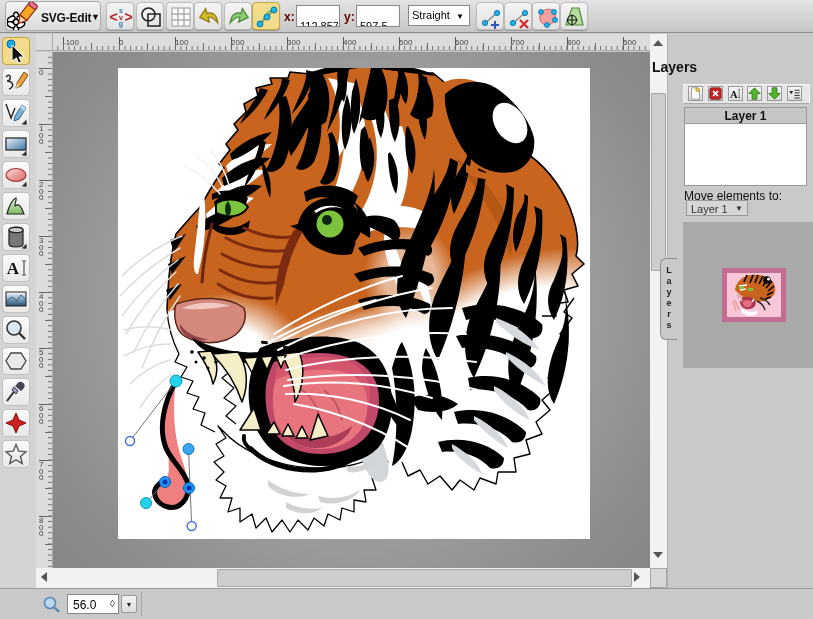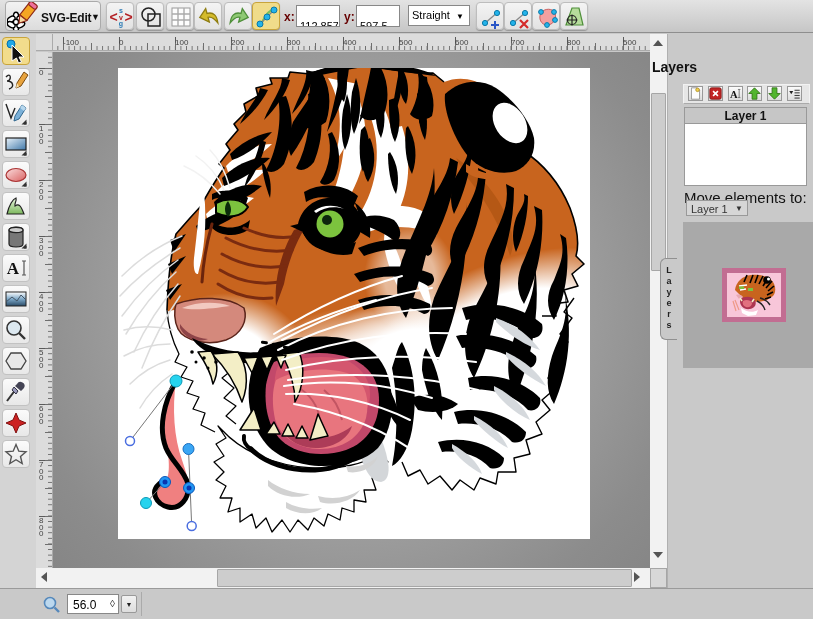--- a/index.html
+++ b/index.html
@@ -44,21 +44,21 @@
 #hscroll { position:absolute; left:36px; top:568px; width:614px; height:20px; background:#f2f2f2; }
 #hthumb { position:absolute; left:181px; top:1px; width:415px; height:18px; background:#cdcdcd; border:1px solid #a6a6a6; border-radius:1px; }
 #corner2 { position:absolute; left:650px; top:568px; width:17px; height:20px; background:#d8d8d8; border:1px solid #a6a6a6; }
 #rightpanel { position:absolute; left:667px; top:34px; width:146px; height:554px; background:#c9c9c9; border-left:1px solid #b0b0b0; }
 #laytab { position:absolute; left:660px; top:258px; width:17px; height:82px; background:#c9c9c9; border:1px solid #909090; border-right:none; border-radius:6px 0 0 6px; font-size:9px; font-weight:bold; color:#222; text-align:center; line-height:11px; padding-top:6px; }
 #laytitle { position:absolute; left:652px; top:59px; font-size:14px; font-weight:bold; color:#111; }
 #laybtns { position:absolute; left:683px; top:84px; width:127px; height:20px; background:#e6e6e6; border:1px solid #f2f2f2; border-bottom-color:#aaa; }
 .lbtn { position:absolute; top:1px; width:15px; height:15px; border:1px solid #999; background:linear-gradient(#fbfbfb,#dcdcdc); }
 #laytable { position:absolute; left:684px; top:107px; width:123px; height:79px; background:#fff; border:1px solid #999; }
 #layhead { height:16px; background:#c6c6c6; border-bottom:1px solid #999; font-size:12px; font-weight:bold; text-align:center; line-height:16px; color:#111; }
-#movelab { position:absolute; left:684px; top:189px; font-size:15px; color:#111; }
+#movelab { position:absolute; left:684px; top:189px; font-size:12px; color:#111; }
 #moveselect { position:absolute; left:686px; top:200px; width:62px; height:16px; background:#d6d6d6; border:1px solid #999; font-size:11px; color:#333; padding:2px 0 0 4px; }
 #moveselect .ar { position:absolute; right:4px; top:3px; font-size:8px; }
 #darkblock { position:absolute; left:683px; top:222px; width:130px; height:146px; background:#a9a9a9; }
 #thumb { position:absolute; left:39px; top:46px; width:64px; height:54px; background:#c26d92; }
 #thumbin { position:absolute; left:5px; top:5px; width:54px; height:44px; background:#f9c7da; }
 #bottombar { position:absolute; left:0; top:588px; width:813px; height:31px; background:#c9c9c9; border-top:1px solid #9a9a9a; }
 #zoombox { position:absolute; left:67px; top:594px; width:52px; height:20px; background:#fff; border:1px solid #888; font-size:12px; padding:3px 0 0 5px; }
 #zoombox .sp { position:absolute; right:3px; top:3px; font-size:10px; color:#333; }
 #zoomdd { position:absolute; left:121px; top:595px; width:16px; height:18px; background:linear-gradient(#f2f2f2,#ddd); border:1px solid #999; border-radius:2px; font-size:7px; text-align:center; line-height:17px; color:#222; }
 #zsep { position:absolute; left:141px; top:592px; width:1px; height:24px; background:#aaa; }

